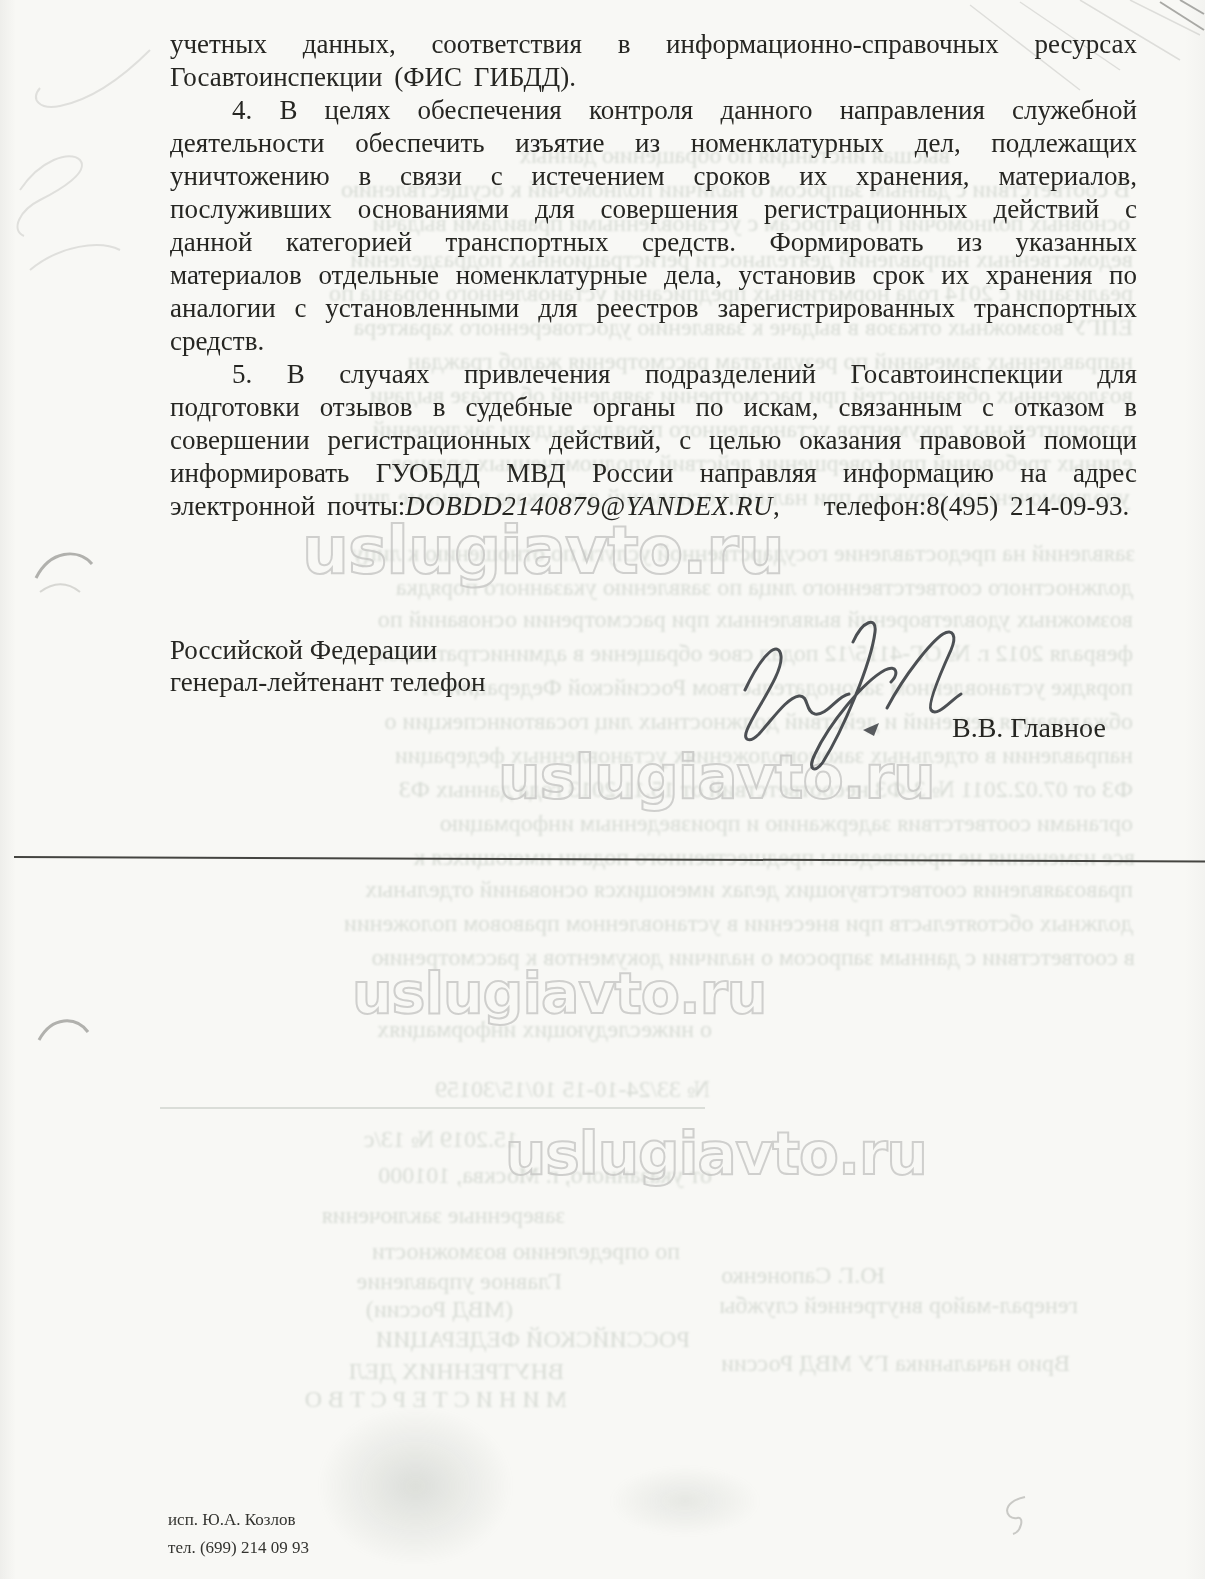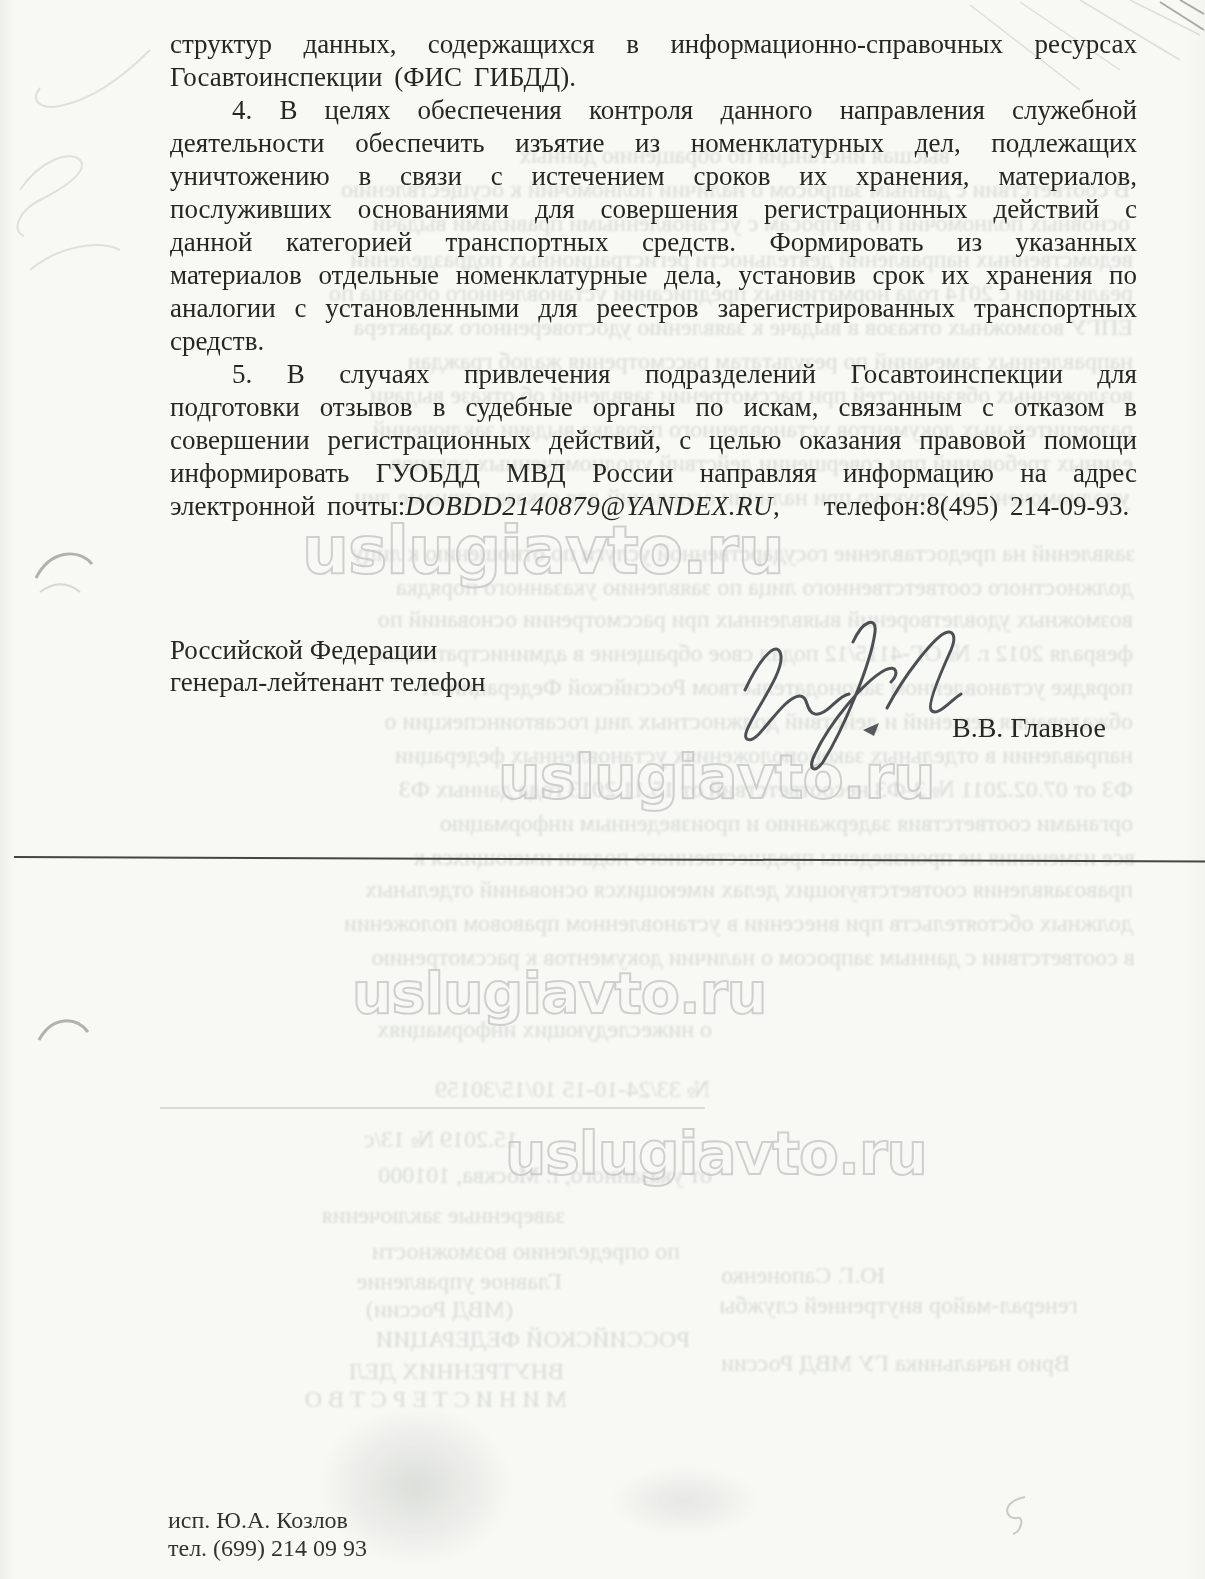--- a/index.html
+++ b/index.html
@@ -43,21 +43,21 @@
   .sep{padding-right:44px;}
   
   .sig-block{position:absolute;left:170px;top:634px;z-index:3;font-size:27px;line-height:32px;}
   .signer-name{position:absolute;left:952px;top:712px;z-index:4;font-size:28px;}
   .signature-svg{position:absolute;left:735px;top:612px;z-index:4;}
   
   .divider{position:absolute;left:14px;top:856px;width:1191px;height:2px;background:#454541;
     transform:rotate(0.22deg);transform-origin:left center;z-index:3;}
   
   .artifact{position:absolute;z-index:2;}
-  .footer{position:absolute;left:168px;top:1506px;z-index:3;font-size:24px;line-height:28px;color:#33332f;}
+  .footer{position:absolute;left:168px;top:1506px;z-index:3;font-size:17px;line-height:28px;color:#33332f;}
 </style>
 </head>
 <body>
 
 <div class="page">
 
   <div id="bleed-layer">
       <div class="bleed-line" style="left: 430px; top: 142px; width: 520px;">высшая инстанция по обращению данных</div>
       <div class="bleed-line" style="left: 175px; top: 176px; width: 955px;">В соответствии с данным запросом о наличии полномочий к осуществлению</div>
       <div class="bleed-line" style="left: 175px; top: 210px; width: 955px;">основных полномочий по вопросам с установленными правилами выдачи</div>
@@ -135,21 +135,21 @@
   </svg>
   <svg class="artifact" style="left:34px;top:1008px" width="64" height="46">
     <path d="M5,32 C18,8 42,8 54,24" fill="none" stroke="#6a6a66" stroke-width="3" opacity="0.5"></path>
   </svg>
 
   <svg class="artifact" style="left:993px;top:1492px" width="42" height="48">
     <path d="M32,5 C7,10 12,28 24,26 C32,24 28,40 20,42" fill="none" stroke="#9a9a96" stroke-width="2" opacity="0.5"></path>
   </svg>
 
   <div class="body-text">
-    <p>структур данных, содержащихся в информационно-справочных ресурсах Госавтоинспекции (ФИС ГИБДД).</p>
+    <p>учетных данных, соответствия в информационно-справочных ресурсах Госавтоинспекции (ФИС ГИБДД).</p>
     <p class="indent">4. В целях обеспечения контроля данного направления служебной деятельности обеспечить изъятие из номенклатурных дел, подлежащих уничтожению в связи с истечением сроков их хранения, материалов, послуживших основаниями для совершения регистрационных действий с данной категорией транспортных средств. Формировать из указанных материалов отдельные номенклатурные дела, установив срок их хранения по аналогии с установленными для реестров зарегистрированных транспортных средств.</p>
     <p class="indent"><span>5. В случаях привлечения подразделений Госавтоинспекции для подготовки отзывов в судебные органы по искам, связанным с отказом в совершении регистрационных действий, с целью оказания правовой помощи информировать ГУОБДД МВД России направляя информацию на адрес электронной почты:</span><span class="email">DOBDD2140879@YANDEX.RU</span><span class="sep">,</span><span>телефон:8(495) 214-09-93.</span></p>
   </div>
 
   <div class="sig-block">
     <div id="sig-titles">
         <div>Российской Федерации</div>
         <div>генерал-лейтенант телефон</div>
       </div>
   </div>

